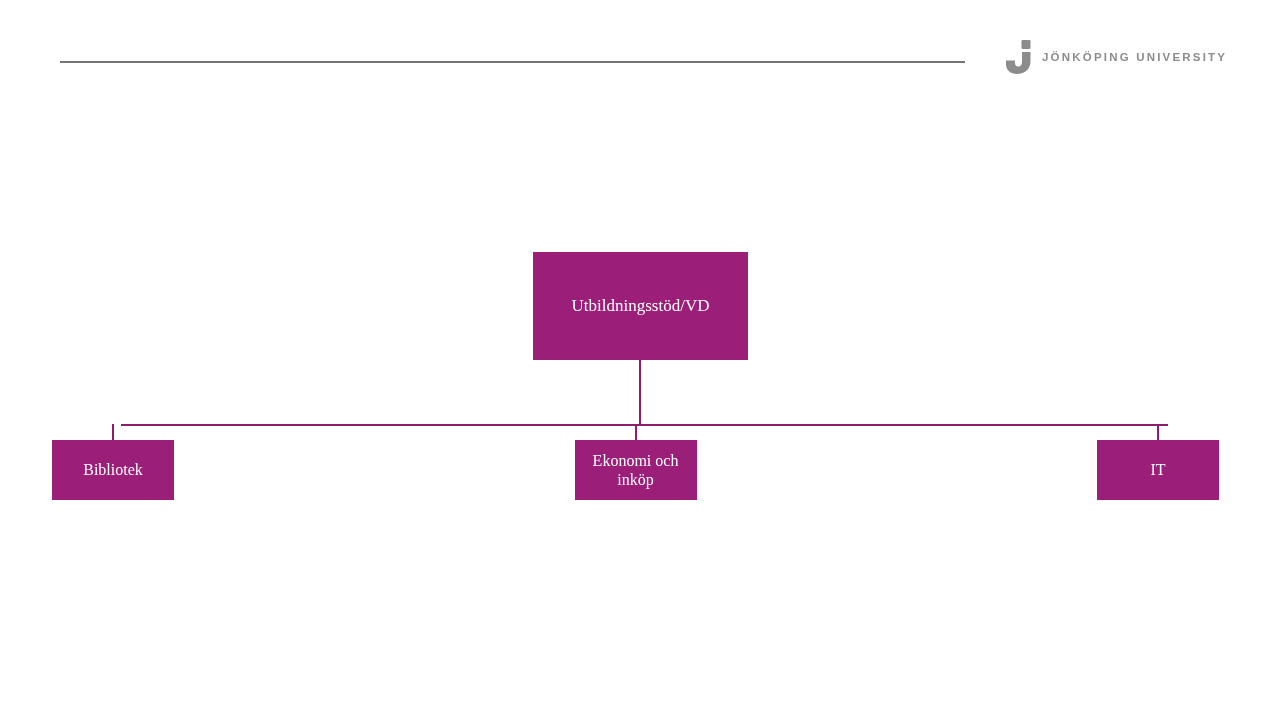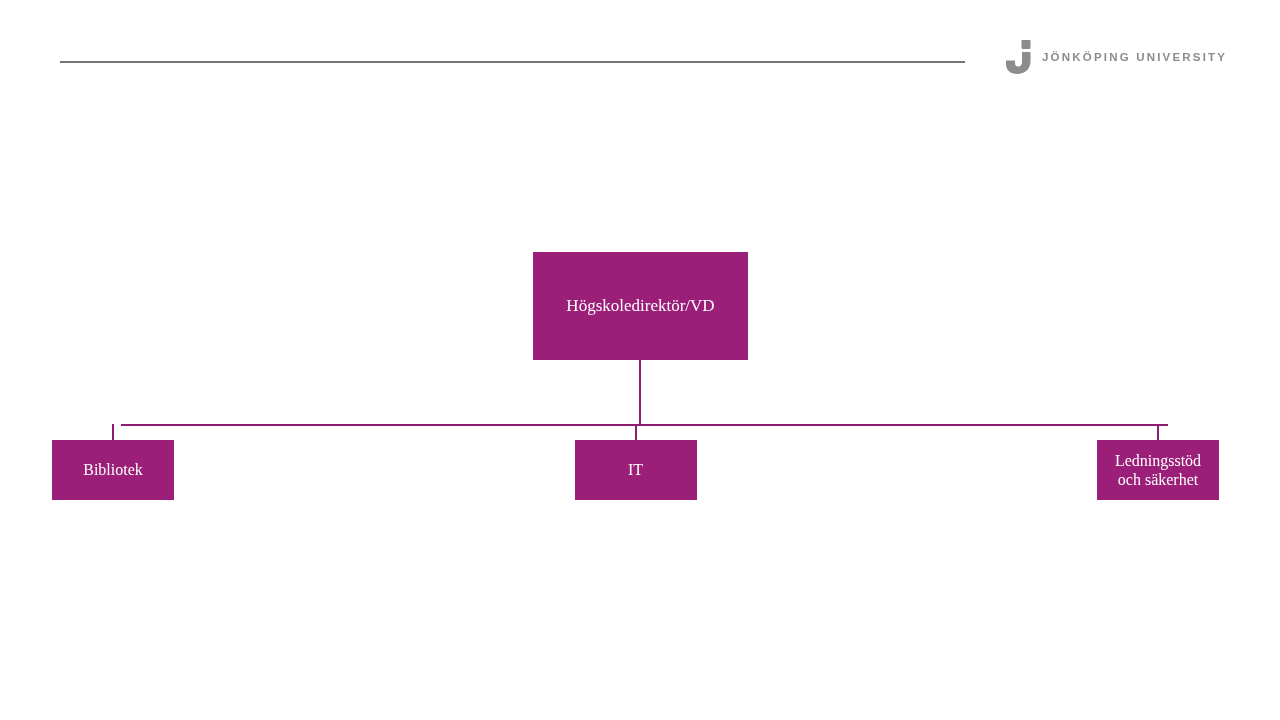--- a/index.html
+++ b/index.html
@@ -115,47 +115,47 @@
       <svg width="27" height="34" viewBox="0 0 27 34" fill="currentColor" aria-hidden="true">
         <rect x="17.5" y="0" width="9" height="9" rx="1.2"></rect>
         <path d="M26.5 12 v9.5 c0 7.5 -5.5 12.5 -13.5 12.5 c-6.5 0 -11 -4 -11 -9.5 v-4 h9 v2.5 c0 2.2 1.2 3.5 3.2 3.5 c2.6 0 3.8 -1.8 3.8 -4.8 V12 Z"></path>
       </svg>
     </span>
     <span class="wordmark">JÖNKÖPING UNIVERSITY</span>
   </div>
 
 
   <div class="org-box root-box">
-    <span>Högskoledirektör/VD</span>
+    <span>Utbildningsstöd/VD</span>
   </div>
 
   <div class="root-vline"></div>
   <div class="hline"></div>
 
   <div class="children-row">
     <div class="child-cell">
       <div class="drop-line"></div>
       <div class="org-box child-box">
         <span>Bibliotek</span>
       </div>
     </div>
 
+    <div class="child-cell">
+      <div class="drop-line"></div>
+      <div class="org-box child-box">
+        <span>Ekonomi och inköp</span>
+      </div>
+    </div>
 
 
 
     <div class="child-cell">
       <div class="drop-line"></div>
       <div class="org-box child-box">
         <span>IT</span>
       </div>
     </div>
 
 
-    <div class="child-cell">
-      <div class="drop-line"></div>
-      <div class="org-box child-box">
-        <span>Ledningsstöd och säkerhet</span>
-      </div>
-    </div>
 
   </div>
 
 </div>
 
 </body></html>

